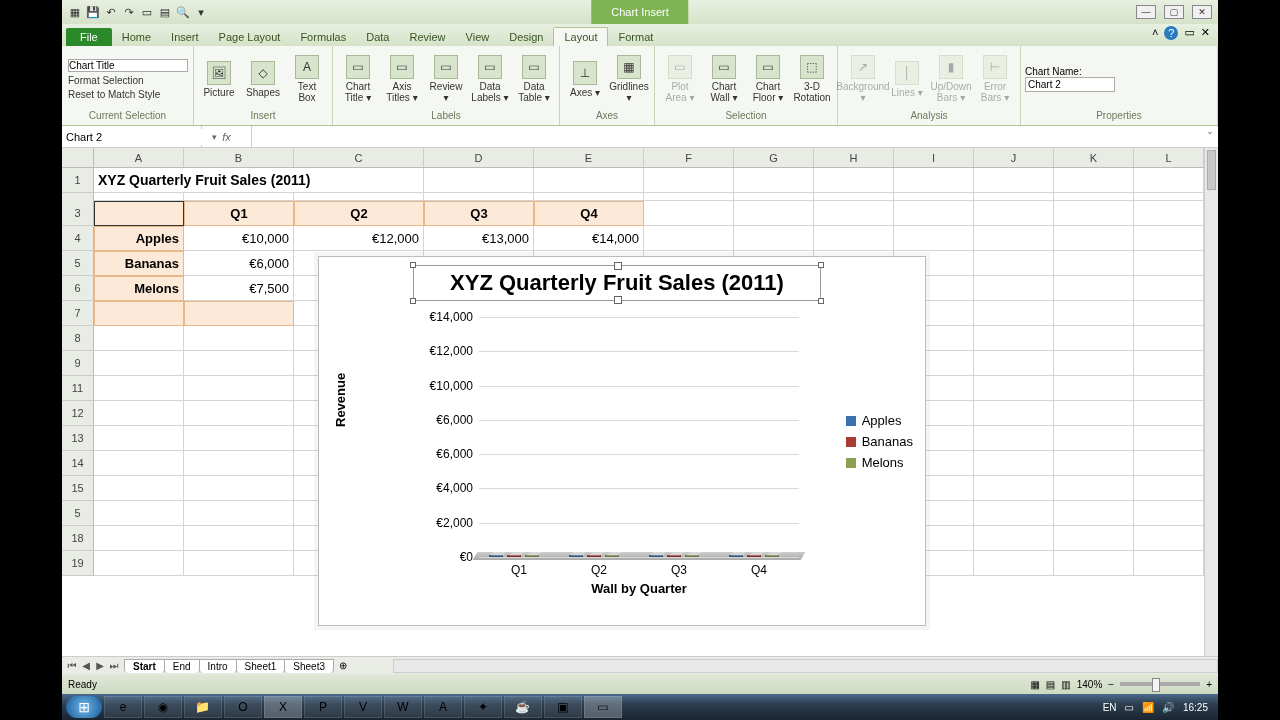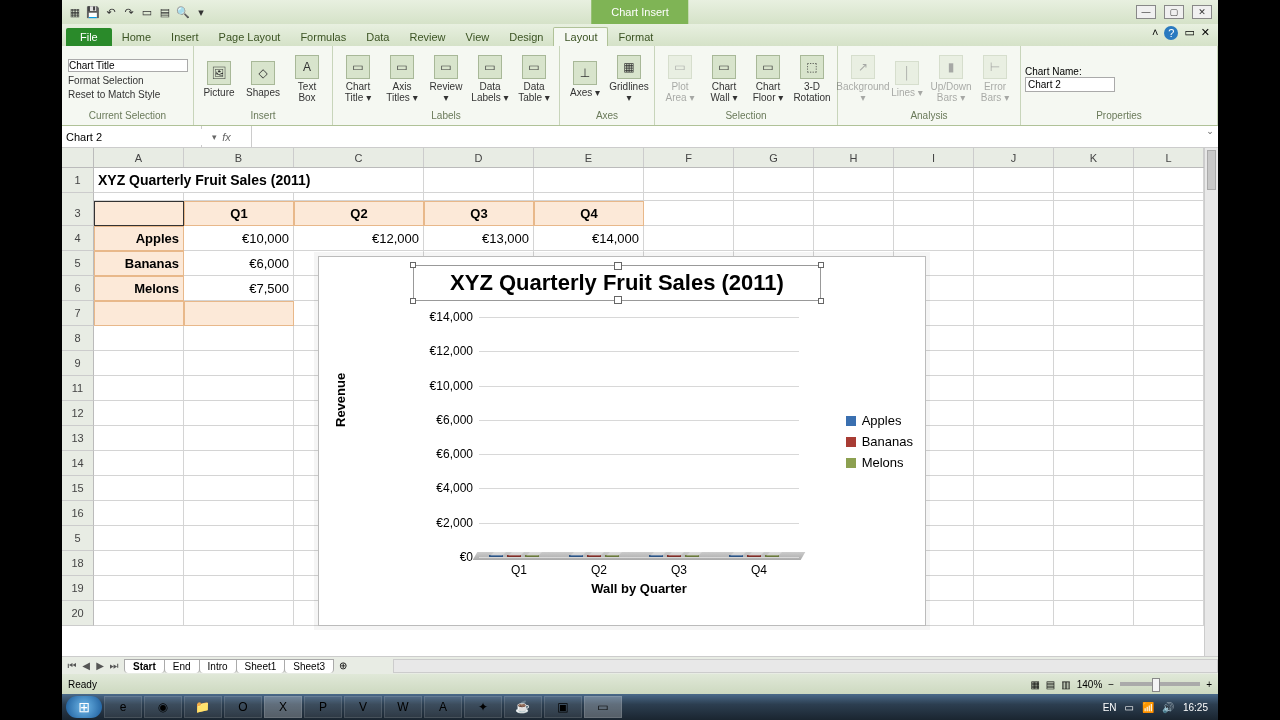--- a/index.html
+++ b/index.html
@@ -500,35 +500,20 @@
             <div class="cell" style="width: 110px;"></div>
             <div class="cell" style="width: 90px;"></div>
             <div class="cell" style="width: 80px;"></div>
             <div class="cell" style="width: 80px;"></div>
             <div class="cell" style="width: 80px;"></div>
             <div class="cell" style="width: 80px;"></div>
             <div class="cell" style="width: 80px;"></div>
             <div class="cell" style="width: 70px;"></div>
           </div>
           <div class="row">
-            <div class="rowhdr">16</div>
-            <div class="cell" style="width: 90px;"></div>
-            <div class="cell" style="width: 110px;"></div>
-            <div class="cell" style="width: 130px;"></div>
-            <div class="cell" style="width: 110px;"></div>
-            <div class="cell" style="width: 110px;"></div>
-            <div class="cell" style="width: 90px;"></div>
-            <div class="cell" style="width: 80px;"></div>
-            <div class="cell" style="width: 80px;"></div>
-            <div class="cell" style="width: 80px;"></div>
-            <div class="cell" style="width: 80px;"></div>
-            <div class="cell" style="width: 80px;"></div>
-            <div class="cell" style="width: 70px;"></div>
-          </div>
-          <div class="row">
             <div class="rowhdr">5</div>
             <div class="cell" style="width: 90px;"></div>
             <div class="cell" style="width: 110px;"></div>
             <div class="cell" style="width: 130px;"></div>
             <div class="cell" style="width: 110px;"></div>
             <div class="cell" style="width: 110px;"></div>
             <div class="cell" style="width: 90px;"></div>
             <div class="cell" style="width: 80px;"></div>
             <div class="cell" style="width: 80px;"></div>
             <div class="cell" style="width: 80px;"></div>
@@ -546,35 +531,20 @@
             <div class="cell" style="width: 90px;"></div>
             <div class="cell" style="width: 80px;"></div>
             <div class="cell" style="width: 80px;"></div>
             <div class="cell" style="width: 80px;"></div>
             <div class="cell" style="width: 80px;"></div>
             <div class="cell" style="width: 80px;"></div>
             <div class="cell" style="width: 70px;"></div>
           </div>
           <div class="row">
             <div class="rowhdr">19</div>
-            <div class="cell" style="width: 90px;"></div>
-            <div class="cell" style="width: 110px;"></div>
-            <div class="cell" style="width: 130px;"></div>
-            <div class="cell" style="width: 110px;"></div>
-            <div class="cell" style="width: 110px;"></div>
-            <div class="cell" style="width: 90px;"></div>
-            <div class="cell" style="width: 80px;"></div>
-            <div class="cell" style="width: 80px;"></div>
-            <div class="cell" style="width: 80px;"></div>
-            <div class="cell" style="width: 80px;"></div>
-            <div class="cell" style="width: 80px;"></div>
-            <div class="cell" style="width: 70px;"></div>
-          </div>
-          <div class="row">
-            <div class="rowhdr">20</div>
             <div class="cell" style="width: 90px;"></div>
             <div class="cell" style="width: 110px;"></div>
             <div class="cell" style="width: 130px;"></div>
             <div class="cell" style="width: 110px;"></div>
             <div class="cell" style="width: 110px;"></div>
             <div class="cell" style="width: 90px;"></div>
             <div class="cell" style="width: 80px;"></div>
             <div class="cell" style="width: 80px;"></div>
             <div class="cell" style="width: 80px;"></div>
             <div class="cell" style="width: 80px;"></div>

